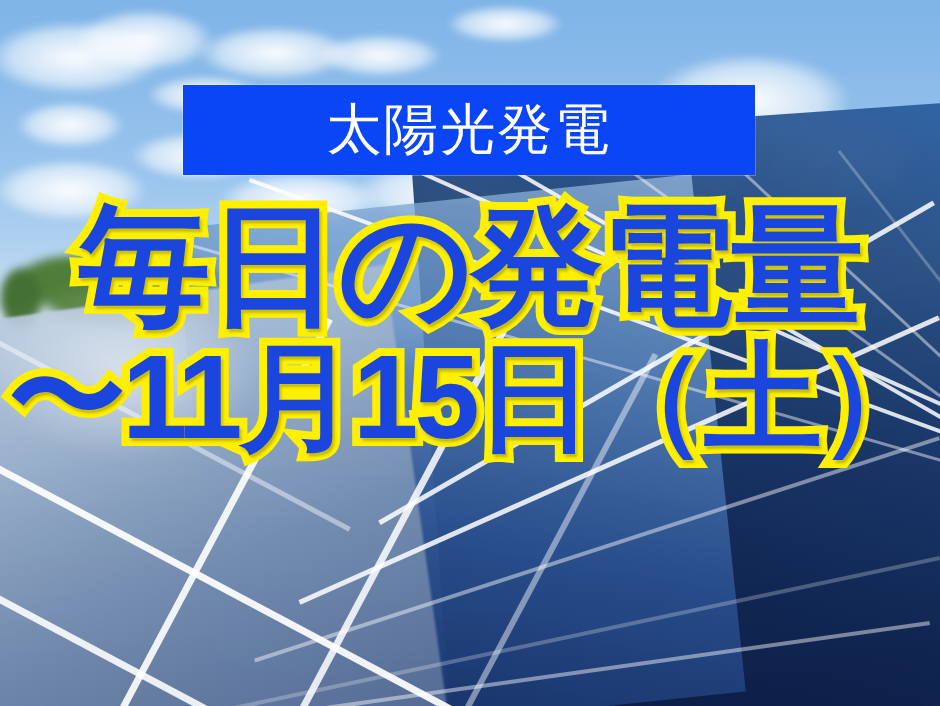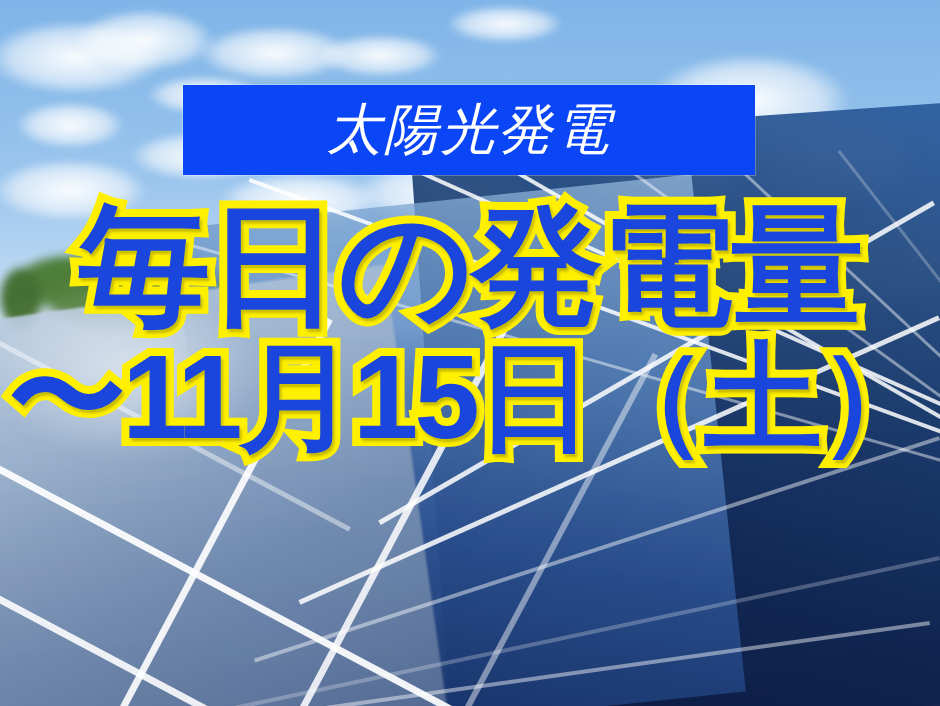--- a/index.html
+++ b/index.html
@@ -101,21 +101,20 @@
   
   .banner {
     position: absolute;
     left: 183px; top: 85px;
     width: 572px; height: 90px;
     background: #0a46f5;
     box-shadow: 0 0 0 1px rgba(255,255,255,0.25);
     display: flex;
     align-items: center;
     justify-content: center;
-    font-style: italic;
   }
   .banner-text {
     color: #ffffff;
     font-size: 55px;
     line-height: 1;
     letter-spacing: 2px;
     white-space: nowrap;
     font-weight: 400;
     transform: translateY(-1px);
   }

